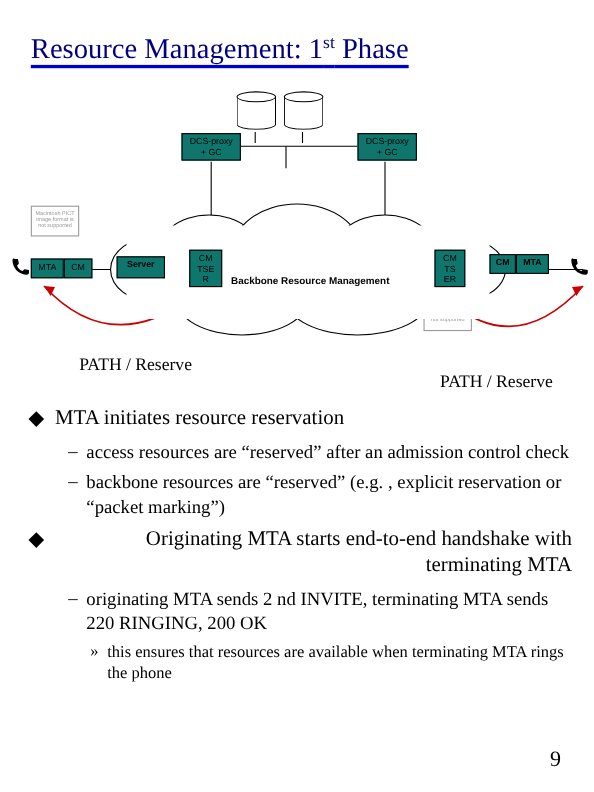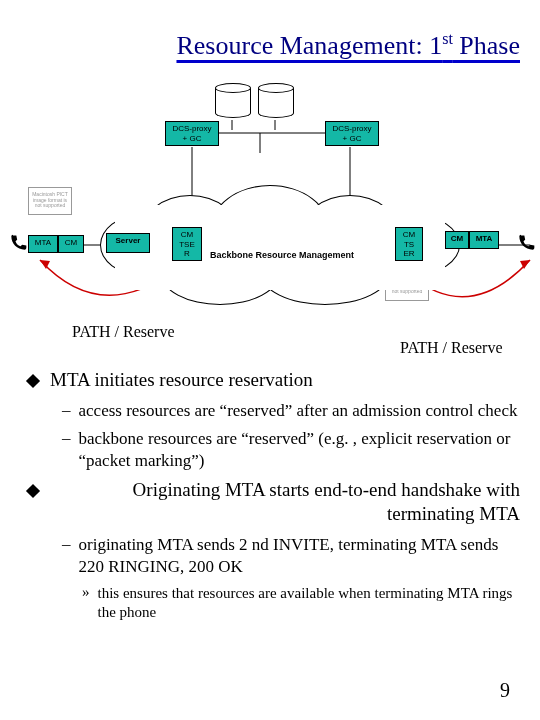--- a/index.html
+++ b/index.html
@@ -1,27 +1,27 @@
 <!DOCTYPE html>
 <html><head>
 <meta charset="utf-8">
 <style>
   * { margin: 0; padding: 0; box-sizing: border-box; }
   body { width: 540px; height: 720px; background: #fff; font-family: "Times New Roman", serif; position: relative; overflow: hidden; }
   
-  .slide-title { font-size: 26px; color: #000080; padding: 30px 20px 8px 38px; text-decoration: underline; text-decoration-color: #0000CC; text-decoration-thickness: 3px; text-underline-offset: 6px; text-align: right; }
+  .slide-title { font-size: 26px; color: #000080; padding: 30px 20px 8px 28px; text-decoration: underline; text-decoration-color: #0000CC; text-decoration-thickness: 3px; text-underline-offset: 6px; }
   .slide-title sup { font-size: 16px; }
   
   .diagram { position: absolute; top: 75px; left: 0; width: 540px; height: 280px; }
   
   .cylinder { position: absolute; width: 36px; height: 38px; }
   .cylinder .top { width: 36px; height: 10px; border: 1px solid #000; border-radius: 50%; background: #fff; position: absolute; top: 0; z-index: 2; }
   .cylinder .body { width: 36px; height: 30px; border-left: 1px solid #000; border-right: 1px solid #000; border-bottom: 1px solid #000; border-radius: 0 0 18px 18px / 0 0 5px 5px; position: absolute; top: 5px; background: #fff; }
   
-  .box { position: absolute; background: #14b8a6; border: 1px solid #000; font-size: 8px; text-align: center; line-height: 1.2; font-family: Arial, sans-serif; padding: 2px; }
+  .box { position: absolute; background: #0f766e; border: 1px solid #000; font-size: 8px; text-align: center; line-height: 1.2; font-family: Arial, sans-serif; padding: 2px; }
   
   .cloud { position: absolute; border: 1px solid #000; background: #fff; border-radius: 50%; }
   
   .path-label { position: absolute; font-size: 16px; font-family: Liberation Serif, serif; }
   
   .content { position: absolute; top: 360px; left: 20px; right: 20px; }
   
   .bullet-row { display: flex; align-items: flex-start; margin: 8px 0; text-align: right; }
   .diamond { width: 10px; height: 10px; background: #000; transform: rotate(45deg); margin: 8px 12px 0 8px; flex-shrink: 0; }
   .bullet-text { font-size: 19px; color: #000; line-height: 1.25; }

